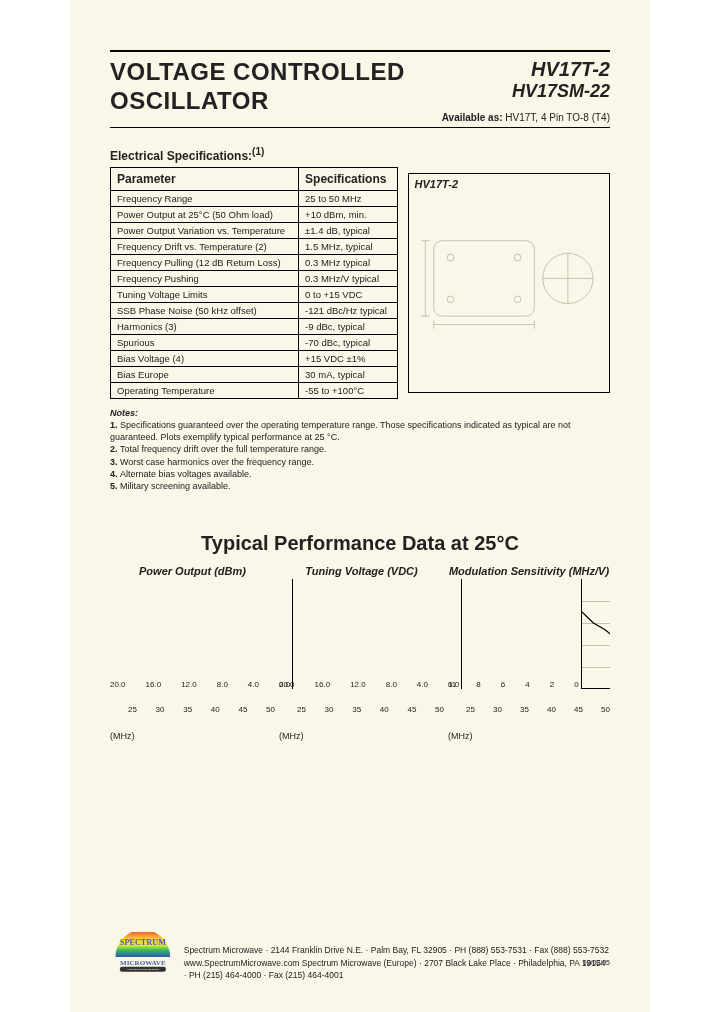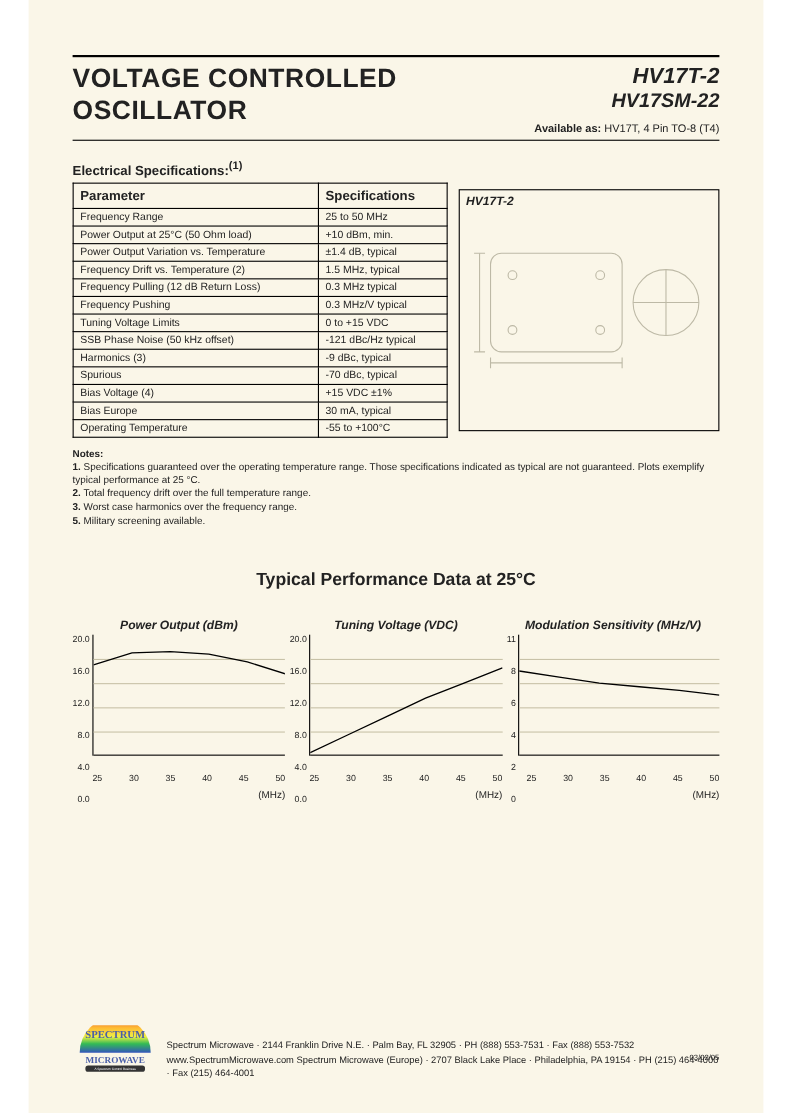--- a/index.html
+++ b/index.html
@@ -4,21 +4,21 @@
 <style>
   body {
     margin: 0;
     padding: 0;
     font-family: Arial, Helvetica, sans-serif;
     background: #fff;
     display: flex;
     justify-content: center;
   }
   .page {
-    width: 668px;
+    width: 580px;
     height: 1012px;
     background: #faf6e8;
     padding: 50px 40px 20px 40px;
     box-sizing: border-box;
     position: relative;
     font-size: 10px;
     color: #222;
   }
   .hr-thick {
     border: none;
@@ -106,26 +106,26 @@
     display: flex;
     align-items: center;
     justify-content: center;
   }
   .outline-svg { width:100%; height:100%; }
   .notes {
     margin-top: 8px;
     font-size: 9px;
     line-height: 1.35;
   }
-  .notes-title { font-weight: bold; }
+  .notes-title { font-weight: bold; font-style: italic; }
   .perf-title {
     text-align: center;
     font-weight: bold;
-    font-size: 16px;
-    margin: 40px 0 26px 0;
+    font-size: 20px;
+    margin: 40px 0 10px 0;
   }
   .charts {
     display: flex;
     justify-content: space-between;
     gap: 4px;
   }
   .chart {
     width: 33%;
     position: relative;
   }
@@ -135,21 +135,21 @@
     font-style: italic;
     font-size: 11px;
     margin-bottom: 2px;
   }
   .chart-body {
     display: flex;
     height: 110px;
   }
   .y-ticks {
     display: flex;
-    flex-direction: column;
+    flex-direction: row;
     justify-content: space-between;
     align-items: flex-end;
     font-size: 8px;
     padding-right: 2px;
     height: 100%;
     gap: 20px;
   }
   .plot-area {
     flex: 1;
     position: relative;
@@ -167,23 +167,23 @@
     border-top: 1px solid #c8c2a8;
   }
   .x-ticks {
     display: flex;
     justify-content: space-between;
     font-size: 8px;
     padding-left: 18px;
     margin-top: 16px;
   }
   .x-label {
-    text-align: right;
+    text-align: left;
     font-size: 9px;
-    margin-top: 5px;
+    margin-top: 17px;
   }
   .plot-svg {
     position: absolute;
     inset: 0;
     width: 100%;
     height: 100%;
   }
   .footer {
     position: absolute;
     bottom: 30px;
@@ -339,20 +339,21 @@
       </div>
     </div>
   </div>
 
   <div class="notes">
     <div class="notes-title">Notes:</div>
     <div id="notes-list">
         <div><b>1. </b>Specifications guaranteed over the operating temperature range. Those specifications indicated as typical are not guaranteed. Plots exemplify typical performance at 25 °C.</div>
         <div><b>2. </b>Total frequency drift over the full temperature range.</div>
         <div><b>3. </b>Worst case harmonics over the frequency range.</div>
+        <div><b>4. </b>Alternate bias voltages available.</div>
         <div><b>5. </b>Military screening available.</div>
       </div>
   </div>
 
   <div class="perf-title">Typical Performance Data at 25°C</div>
 
   <div class="charts" id="charts-row">
       <div class="chart">
         <div class="chart-title">Power Output (dBm)</div>
         <div class="chart-body">

